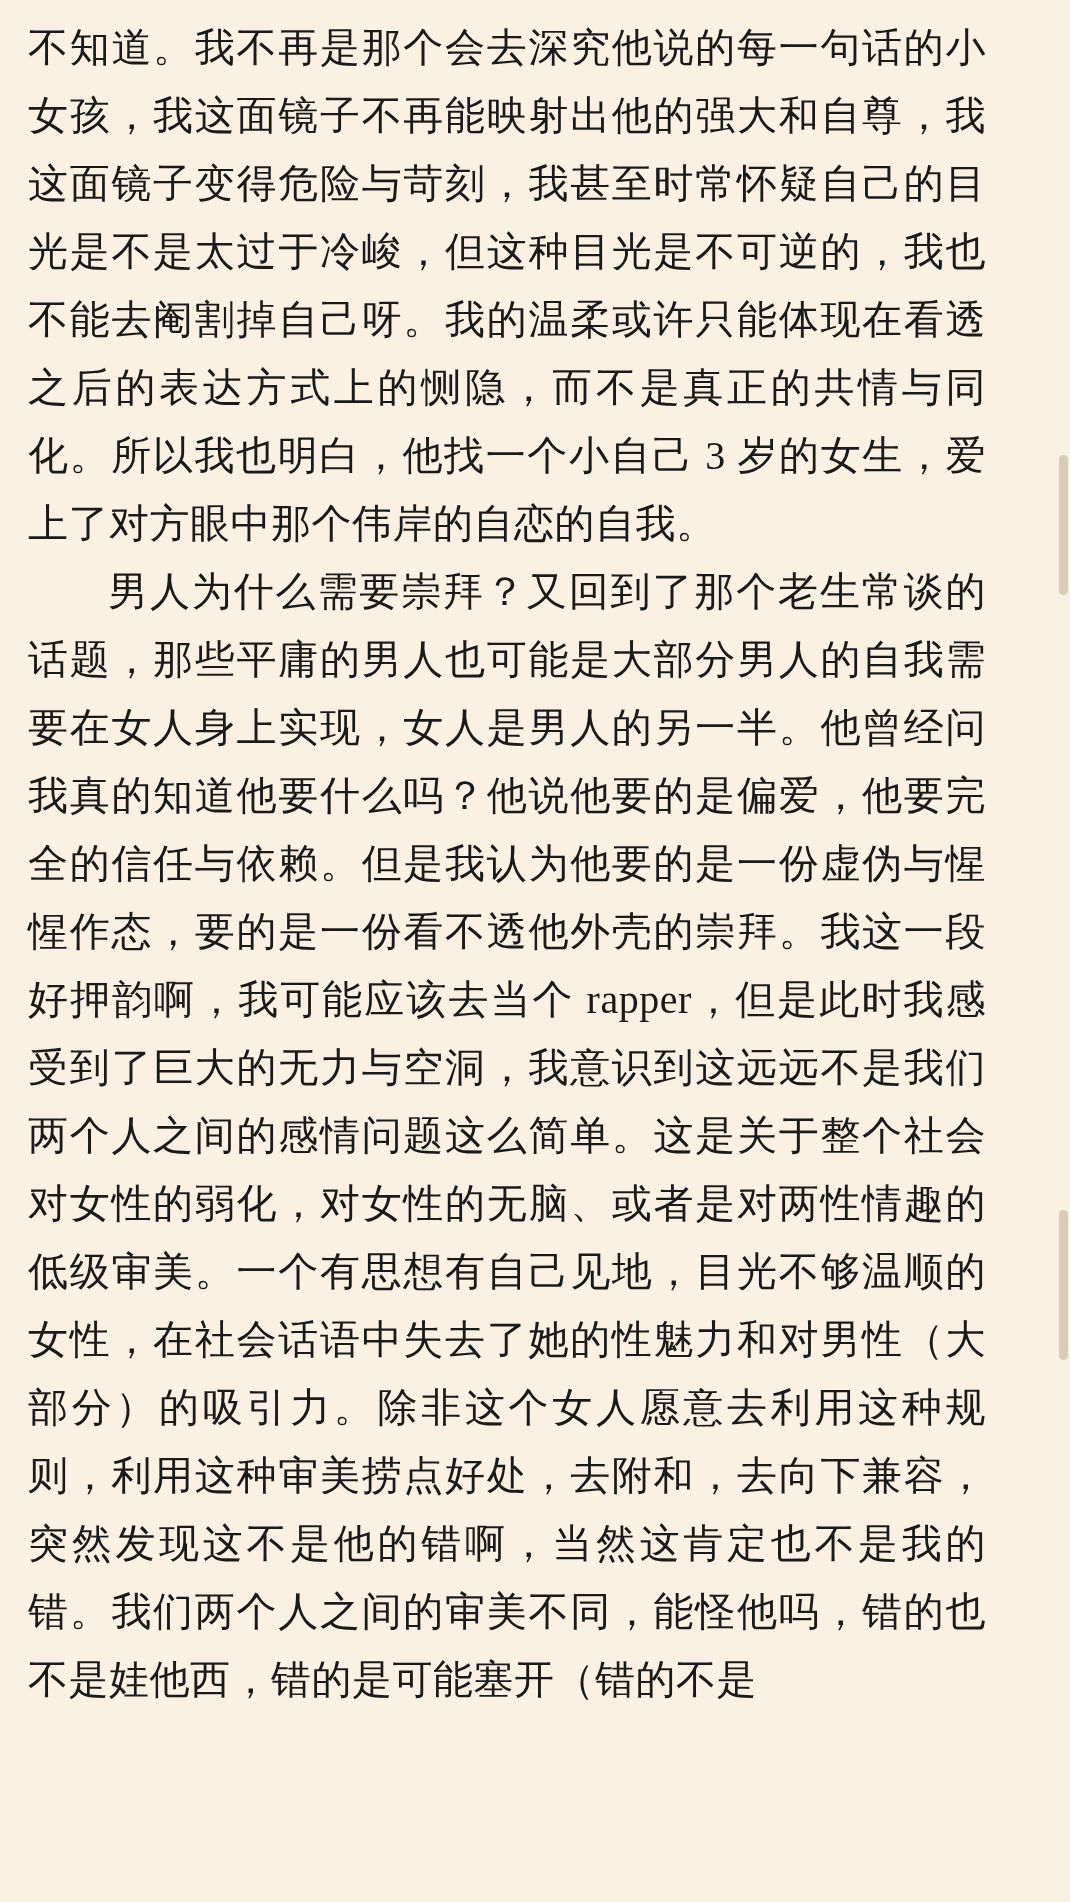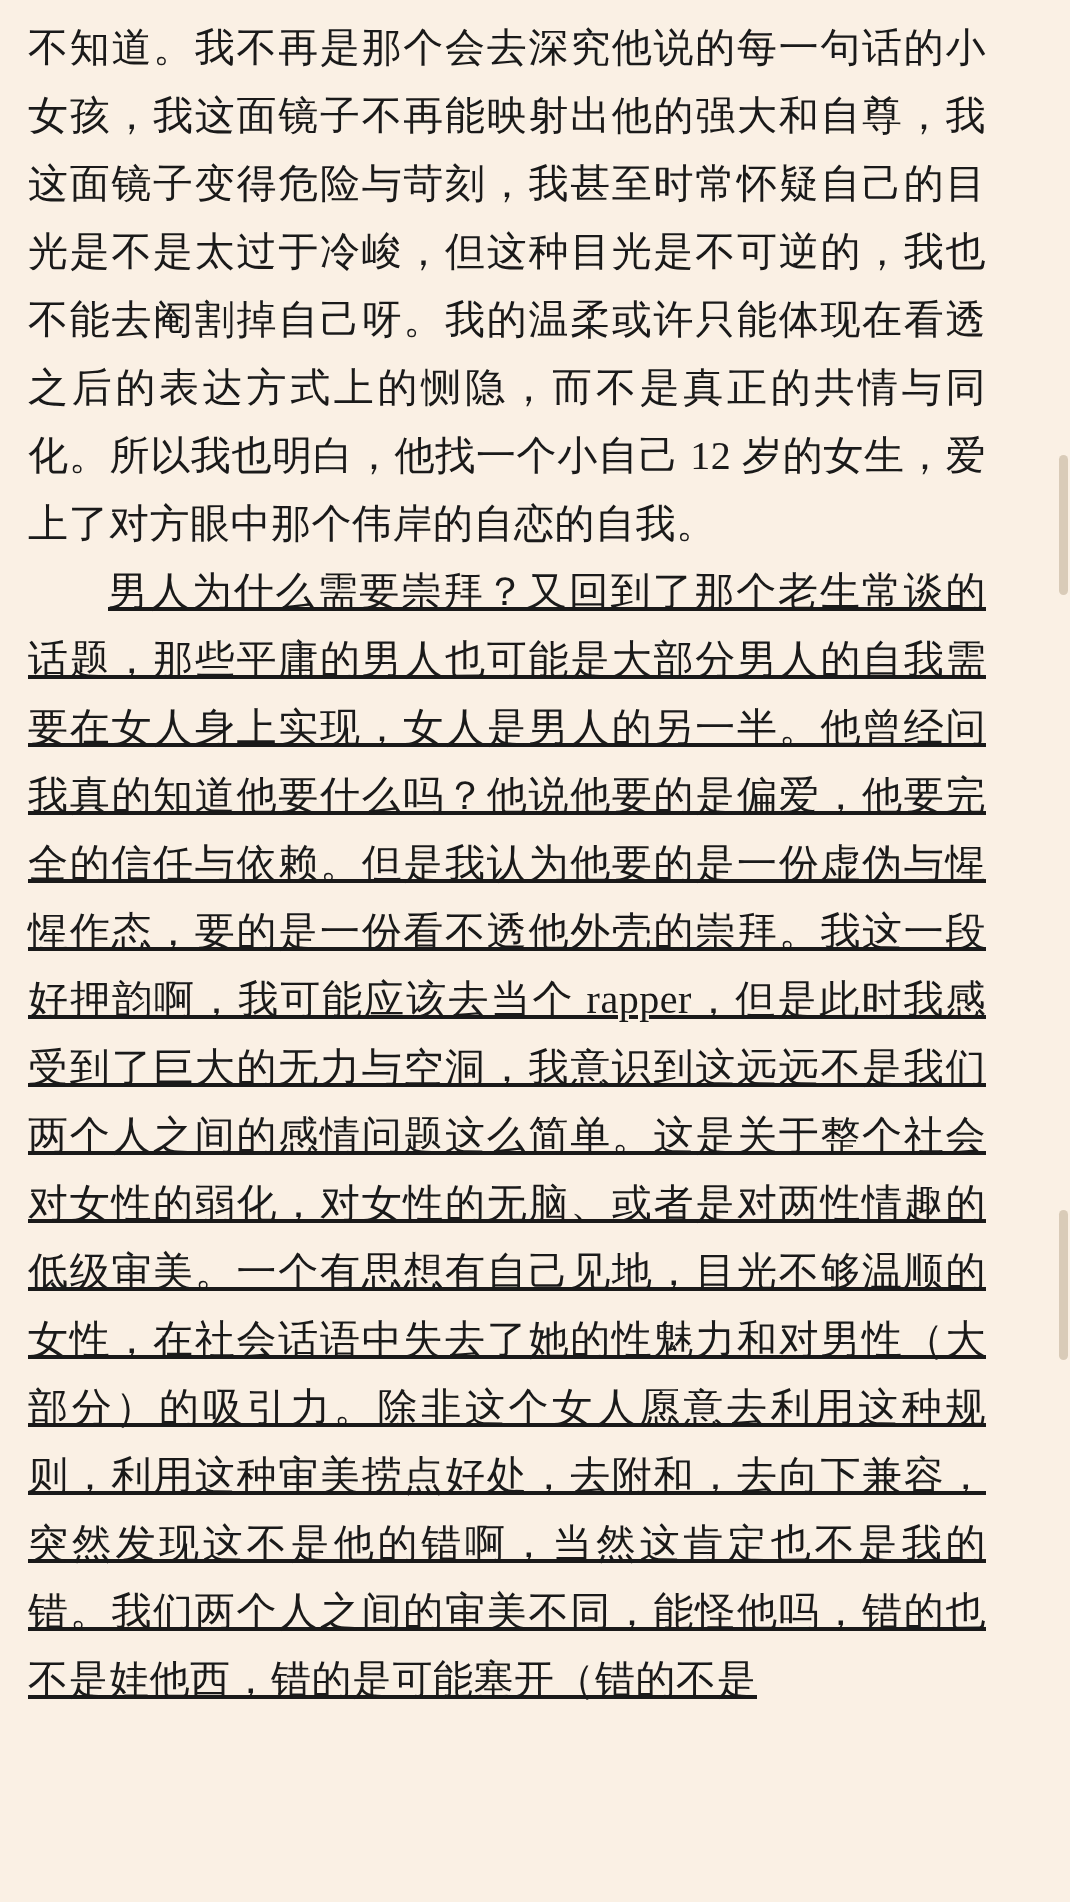--- a/index.html
+++ b/index.html
@@ -34,21 +34,20 @@
     line-height: 68px;
     color: #1a1a1a;
     text-align: justify;
     text-justify: inter-ideograph;
     letter-spacing: 0.5px;
     font-family: "Liberation Serif", "DejaVu Serif", serif;
     white-space: pre-wrap;
   }
   p.para.indent {
     text-indent: 80px;
-    text-decoration: underline;
   }
   
   .scrollbar-track {
     position: absolute;
     right: 0;
     top: 0;
     width: 14px;
     height: 1902px;
     background: transparent;
   }
@@ -61,21 +60,21 @@
   }
   .thumb-a { top: 455px; height: 140px; }
   .thumb-b { top: 1210px; height: 150px; }
 </style>
 </head>
 <body>
 
 <div class="page">
 
   <div class="text-column">
-    <p class="para">不知道。我不再是那个会去深究他说的每一句话的小女孩，我这面镜子不再能映射出他的强大和自尊，我这面镜子变得危险与苛刻，我甚至时常怀疑自己的目光是不是太过于冷峻，但这种目光是不可逆的，我也不能去阉割掉自己呀。我的温柔或许只能体现在看透之后的表达方式上的恻隐，而不是真正的共情与同化。所以我也明白，他找一个小自己 12 岁的女生，爱上了对方眼中那个伟岸的自恋的自我。</p>
+    <p class="para">不知道。我不再是那个会去深究他说的每一句话的小女孩，我这面镜子不再能映射出他的强大和自尊，我这面镜子变得危险与苛刻，我甚至时常怀疑自己的目光是不是太过于冷峻，但这种目光是不可逆的，我也不能去阉割掉自己呀。我的温柔或许只能体现在看透之后的表达方式上的恻隐，而不是真正的共情与同化。所以我也明白，他找一个小自己 3 岁的女生，爱上了对方眼中那个伟岸的自恋的自我。</p>
     <p class="para indent">男人为什么需要崇拜？又回到了那个老生常谈的话题，那些平庸的男人也可能是大部分男人的自我需要在女人身上实现，女人是男人的另一半。他曾经问我真的知道他要什么吗？他说他要的是偏爱，他要完全的信任与依赖。但是我认为他要的是一份虚伪与惺惺作态，要的是一份看不透他外壳的崇拜。我这一段好押韵啊，我可能应该去当个 rapper，但是此时我感受到了巨大的无力与空洞，我意识到这远远不是我们两个人之间的感情问题这么简单。这是关于整个社会对女性的弱化，对女性的无脑、或者是对两性情趣的低级审美。一个有思想有自己见地，目光不够温顺的女性，在社会话语中失去了她的性魅力和对男性（大部分）的吸引力。除非这个女人愿意去利用这种规则，利用这种审美捞点好处，去附和，去向下兼容，突然发现这不是他的错啊，当然这肯定也不是我的错。我们两个人之间的审美不同，能怪他吗，错的也不是娃他西，错的是可能塞开（错的不是</p>
   </div>
 
   <div class="scrollbar-track">
     <div class="scrollbar-thumb thumb-a"></div>
     <div class="scrollbar-thumb thumb-b"></div>
   </div>
 
 </div>
 

